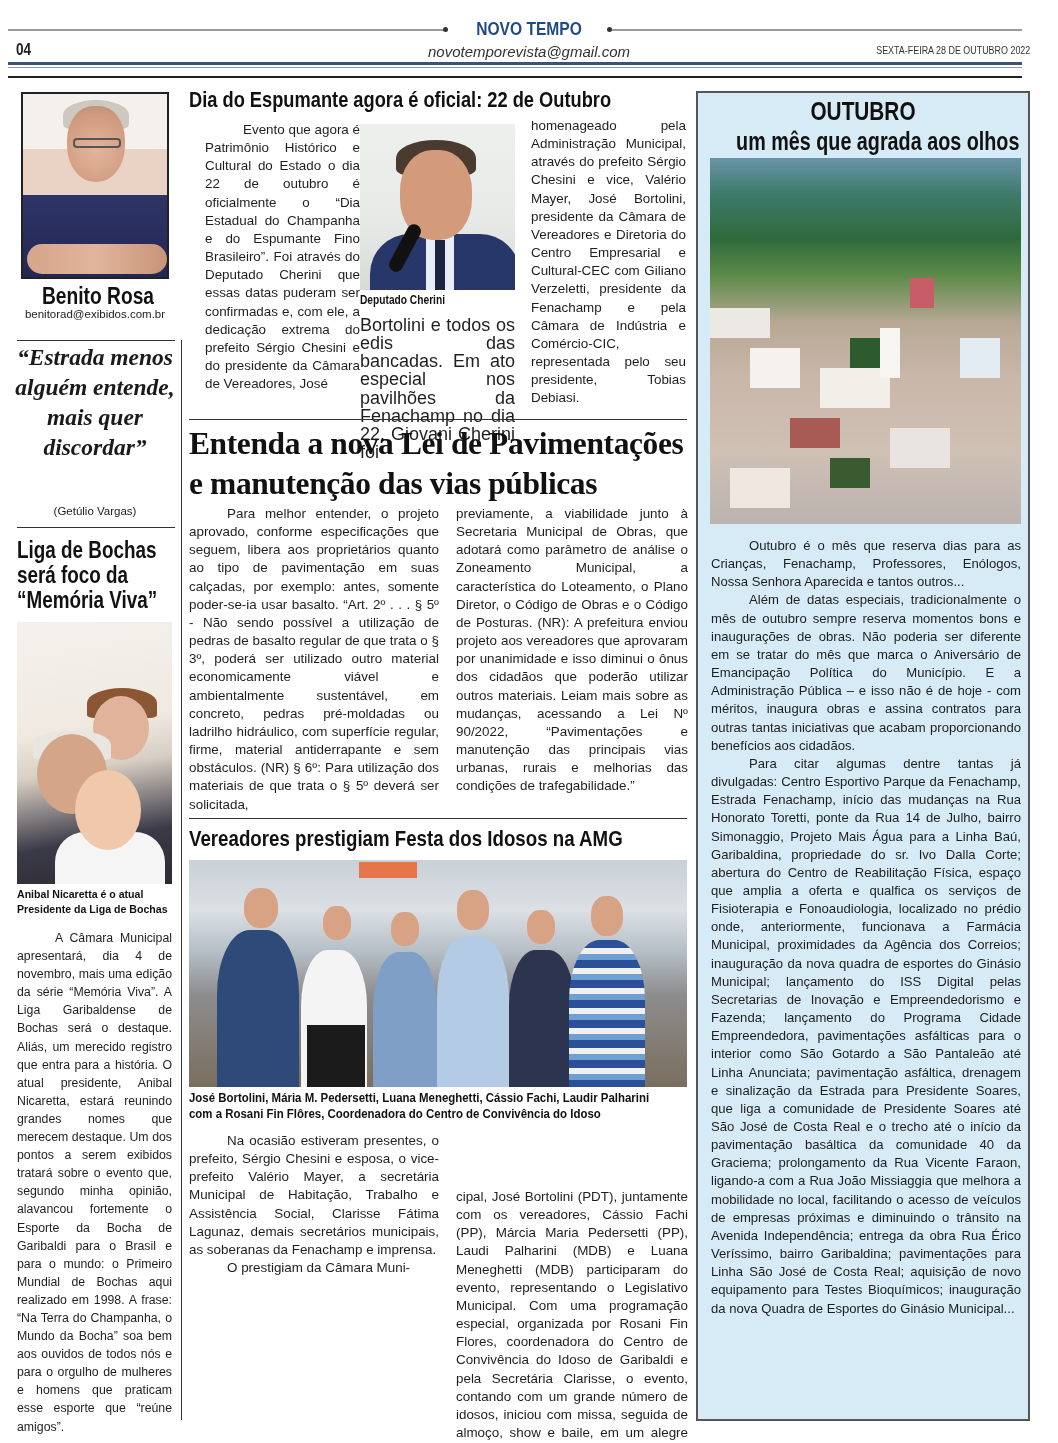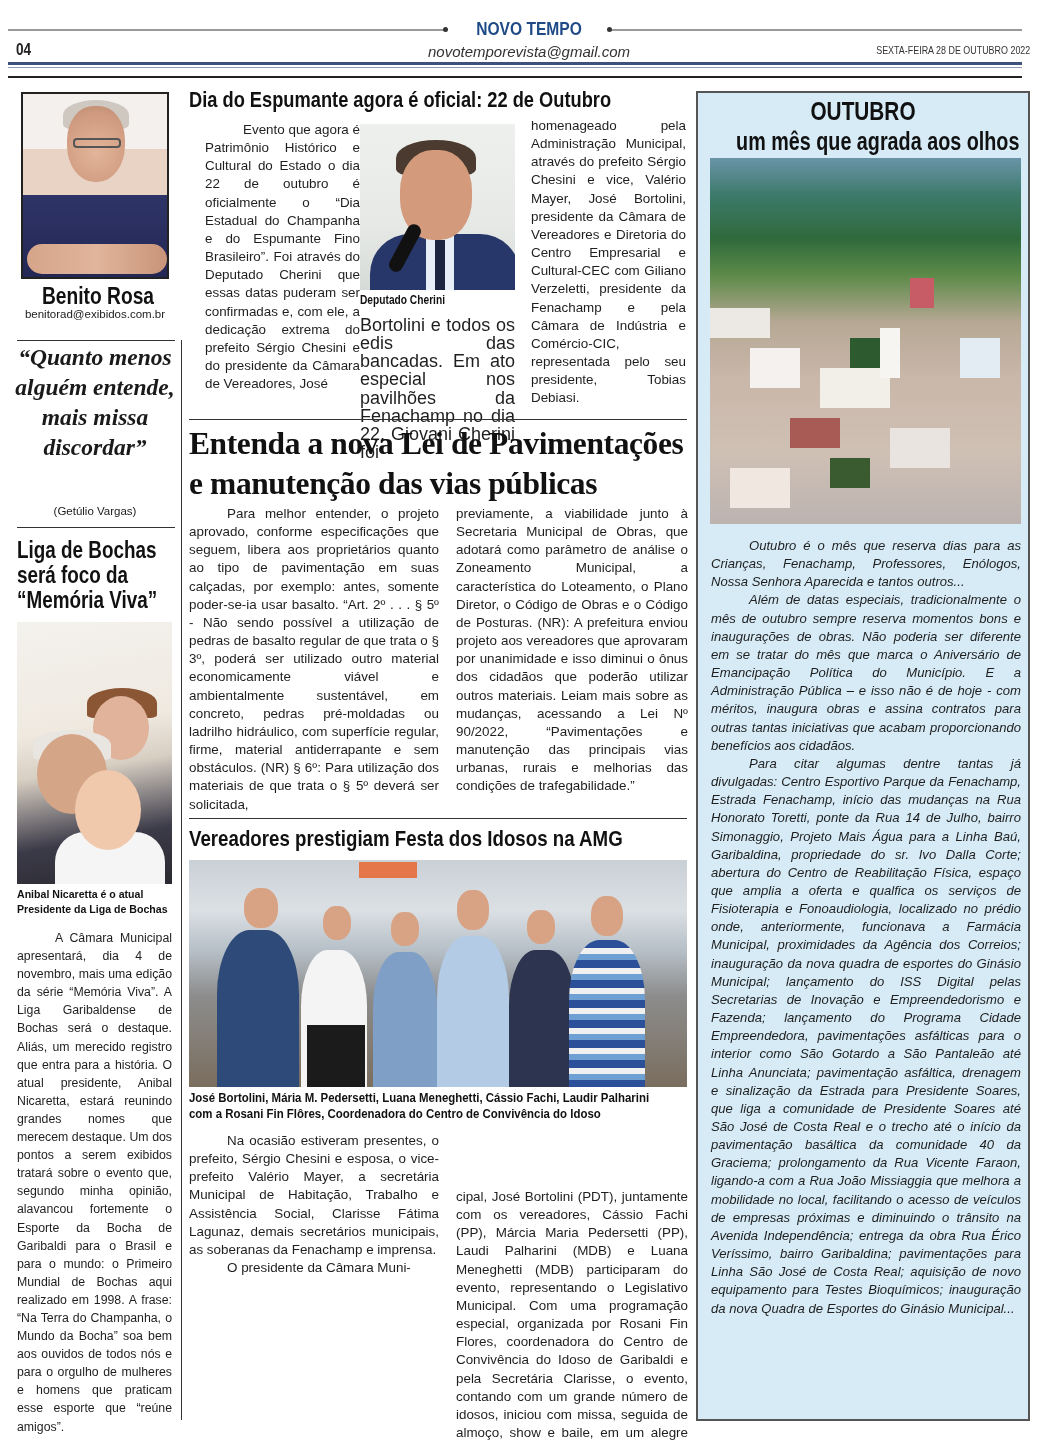--- a/index.html
+++ b/index.html
@@ -101,21 +101,21 @@
 
   
   .sidebar-box { position: absolute; left: 696px; top: 91px; width: 334px; height: 1330px; background: #d6ebf6; border: 2px solid #555; }
   .out-title { position: absolute; left: 696px; top: 96px; width: 334px; text-align: center; font-weight: bold; font-size: 26px; color: #111;
     font-family: "Liberation Sans Narrow", "Liberation Sans", sans-serif; transform: scaleX(0.8); }
   .out-subtitle { position: absolute; left: 696px; top: 126px; width: 334px; text-align: center; font-weight: bold; font-size: 26px; color: #111;
     font-family: "Liberation Sans Narrow", "Liberation Sans", sans-serif; transform: scaleX(0.76); white-space: nowrap; }
   .city-photo { position: absolute; left: 710px; top: 158px; width: 311px; height: 366px; overflow: hidden;
     background: linear-gradient(180deg, #6a94a8 0%, #3d7a6b 10%, #2f6a3c 22%, #5c8a48 32%, #b7a895 45%, #c9b7a9 60%, #cfc0b4 80%, #bcb3b0 100%); }
   .city-photo .blk { position: absolute; }
-  .out-body { left: 711px; top: 537px; width: 310px; font-size: 13.1px; line-height: 18.15px; font-style: italic; }
+  .out-body { left: 711px; top: 537px; width: 310px; font-size: 13.1px; line-height: 18.15px; }
 </style>
 </head>
 <body>
 
 <header>
   <div class="mast-line l"></div>
   <div class="mast-dot l"></div>
   <div class="mast-title">NOVO TEMPO</div>
   <div class="mast-dot r"></div>
   <div class="mast-line r"></div>
@@ -132,21 +132,21 @@
 <section>
   <div class="photo-frame author-photo">
     <div class="arms"></div>
     <div class="hair"></div>
     <div class="head"></div>
     <div class="glasses"></div>
   </div>
   <div class="author-name">Benito Rosa</div>
   <div class="author-email">benitorad@exibidos.com.br</div>
   <div class="hr" style="left:17px; top:340px; width:158px;"></div>
-  <blockquote class="quote">“Quanto menos alguém entende, mais missa discordar”</blockquote>
+  <blockquote class="quote">“Estrada menos alguém entende, mais quer discordar”</blockquote>
   <div class="quote-author">(Getúlio Vargas)</div>
   <div class="hr" style="left:17px; top:527px; width:158px;"></div>
 </section>
 
 <article>
   <h2 class="bochas-title">Liga de Bochas será foco da “Memória Viva”</h2>
   <div class="bochas-photo">
     <div class="p2h"></div>
       <div class="p2"></div>
     <div class="p1h"></div>
@@ -210,21 +210,21 @@
     <div class="person" style="left:248px; top:76px; width:72px; height:155px; background:#b3cbe4;"></div>
     <div class="face" style="left:268px; top:30px; width:32px; height:40px;"></div>
     <div class="person" style="left:320px; top:90px; width:66px; height:140px; background:#2c3450;"></div>
     <div class="face" style="left:338px; top:50px;"></div>
     <div class="person" style="left:380px; top:80px; width:76px; height:150px; background:repeating-linear-gradient(180deg,#2c4f9a 0 8px,#f0f0f0 8px 14px,#6fa0d4 14px 20px);"></div>
     <div class="face" style="left:402px; top:36px; width:32px; height:40px;"></div>
   </div>
   <div class="caption-bold cap-ver">José Bortolini, Mária M. Pedersetti, Luana Meneghetti, Cássio Fachi, Laudir Palharini com a Rosani Fin Flôres, Coordenadora do Centro de Convivência do Idoso</div>
   <div class="body-text ver-col1">
     <p>Na ocasião estiveram presentes, o prefeito, Sérgio Chesini e esposa, o vice-prefeito Valério Mayer, a secretária Municipal de Habitação, Trabalho e Assistência Social, Clarisse Fátima Lagunaz, demais secretários municipais, as soberanas da Fenachamp e imprensa.</p>
-    <p>O presidente da Câmara Muni-</p>
+    <p>O prestigiam da Câmara Muni-</p>
   </div>
   <div class="body-text ver-col2">
     <p class="noindent">cipal, José Bortolini (PDT), juntamente com os vereadores, Cássio Fachi (PP), Márcia Maria Pedersetti (PP), Laudi Palharini (MDB) e Luana Meneghetti (MDB) participaram do evento, representando o Legislativo Municipal. Com uma programação especial, organizada por Rosani Fin Flores, coordenadora do Centro de Convivência do Idoso de Garibaldi e pela Secretária Clarisse, o evento, contando com um grande número de idosos, iniciou com missa, seguida de almoço, show e baile, em um alegre momento de descontração.</p>
   </div>
 </article>
 
 <aside>
   <div class="sidebar-box"></div>
   <h2 class="out-title">OUTUBRO</h2>
   <h3 class="out-subtitle">um mês que agrada aos olhos</h3>

